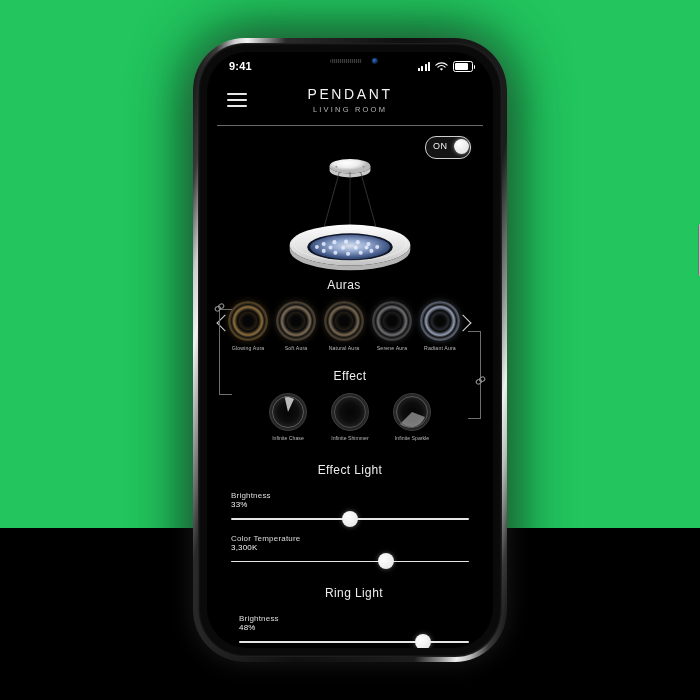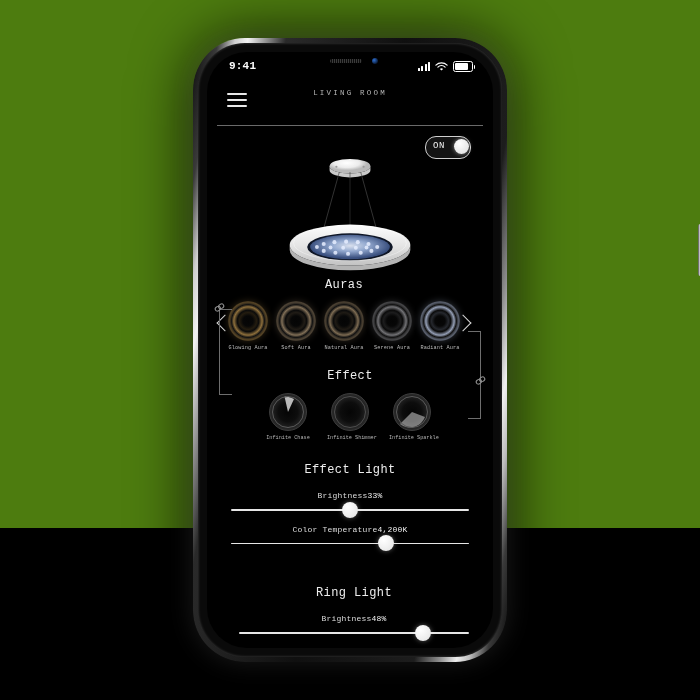--- a/index.html
+++ b/index.html
@@ -1,18 +1,18 @@
 <!DOCTYPE html>
 <html><head>
 <meta charset="utf-8">
 <style>
   html,body{margin:0;padding:0;background:#000;}
   body{width:700px;height:700px;overflow:hidden;font-family:"Liberation Sans",sans-serif;}
 
-  #stage{position:relative;width:700px;height:528px;background:#4d7c0f;font-family:Liberation Mono, monospace;}
+  #stage{position:relative;width:700px;height:528px;background:#22c55e;}
 
   
   #phone{
     position:absolute;left:193px;top:38px;width:314px;height:624px;
     border-radius:52px;
     background:linear-gradient(100deg,#0a0a0a 0%,#3a3a3a 6%,#cfcfcf 10%,#f2f2f2 13%,#9a9a9a 17%,#2a2a2a 22%,
       #101010 50%,#1d1d1d 78%,#8f8f8f 84%,#efefef 88%,#bdbdbd 91%,#3a3a3a 95%,#090909 100%);
     box-shadow:0 0 26px rgba(255,255,255,.10), 0 0 60px rgba(0,0,0,.9);
   }
   #phone-inner{
@@ -100,21 +100,21 @@
   .effect-item{width:46px;text-align:center;cursor:pointer;}
   .effect-dial{width:36px;height:36px;border-radius:50%;margin:0 auto;position:relative;
     background:radial-gradient(circle at 50% 50%,#050505 0%,#0d0d0d 38%,#2b2b2b 72%,#3a3a3a 88%,#141414 100%);
     border:1px solid #3c3c3c;overflow:hidden;}
   .effect-label{color:#b6b6b6;font-size:5.2px;margin-top:4px;white-space:nowrap;}
 
   
   #effect-light{position:absolute;left:0;right:0;top:337px;}
   #ring-light{position:absolute;left:8px;right:0;top:460px;}
   .slider-row{margin:0 24px;position:relative;padding-top:14px;}
-  .slider-head{display:flex;justify-content:center;align-items:baseline;}
+  .slider-head{display:flex;justify-content:center;align-items:baseline;flex-direction:column;}
   .slider-name{color:#dcdcdc;font-size:8px;letter-spacing:.2px;}
   .slider-value{color:#f0f0f0;font-size:8px;letter-spacing:.2px;}
   .slider-track{position:relative;height:1.5px;background:#e6e6e6;margin-top:9px;border-radius:1px;cursor:pointer;}
   .slider-thumb{position:absolute;top:-7.5px;width:16px;height:16px;margin-left:-8px;border-radius:50%;
     background:radial-gradient(circle at 35% 30%,#fff,#e2e2e2);box-shadow:0 0 5px rgba(255,255,255,.35);cursor:pointer;}
 
   
   .link-bracket{position:absolute;border:1px solid #6e6e6e;}
   #bracket-left{left:12px;top:183px;width:12px;height:84px;border-right:none;}
   #bracket-right{right:12px;top:205px;width:12px;height:86px;border-left:none;}
@@ -162,20 +162,21 @@
           </div>
         </div>
 
         <div id="app-header">
           <div id="hamburger">
             <span></span>
               <span></span>
               <span></span>
           </div>
           <div id="title-block">
+            <div id="app-title">PENDANT</div>
             <div id="app-subtitle">LIVING ROOM</div>
           </div>
           <div id="header-rule"></div>
         </div>
 
         <div id="content">
 
           <div id="power-toggle">
             <span id="toggle-label">ON</span>
             <span id="toggle-knob"></span>
@@ -326,21 +327,21 @@
                     <span class="slider-name">Brightness</span>
                     <span class="slider-value">33%</span>
                   </div>
                   <div class="slider-track">
                     <div class="slider-thumb" style="left:50%"></div>
                   </div>
                 </div>
                 <div class="slider-row">
                   <div class="slider-head">
                     <span class="slider-name">Color Temperature</span>
-                    <span class="slider-value">4,200K</span>
+                    <span class="slider-value">3,300K</span>
                   </div>
                   <div class="slider-track">
                     <div class="slider-thumb" style="left:65%"></div>
                   </div>
                 </div>
               </div>
           </div>
 
           <div id="ring-light">
             <div class="section-title">Ring Light</div>

